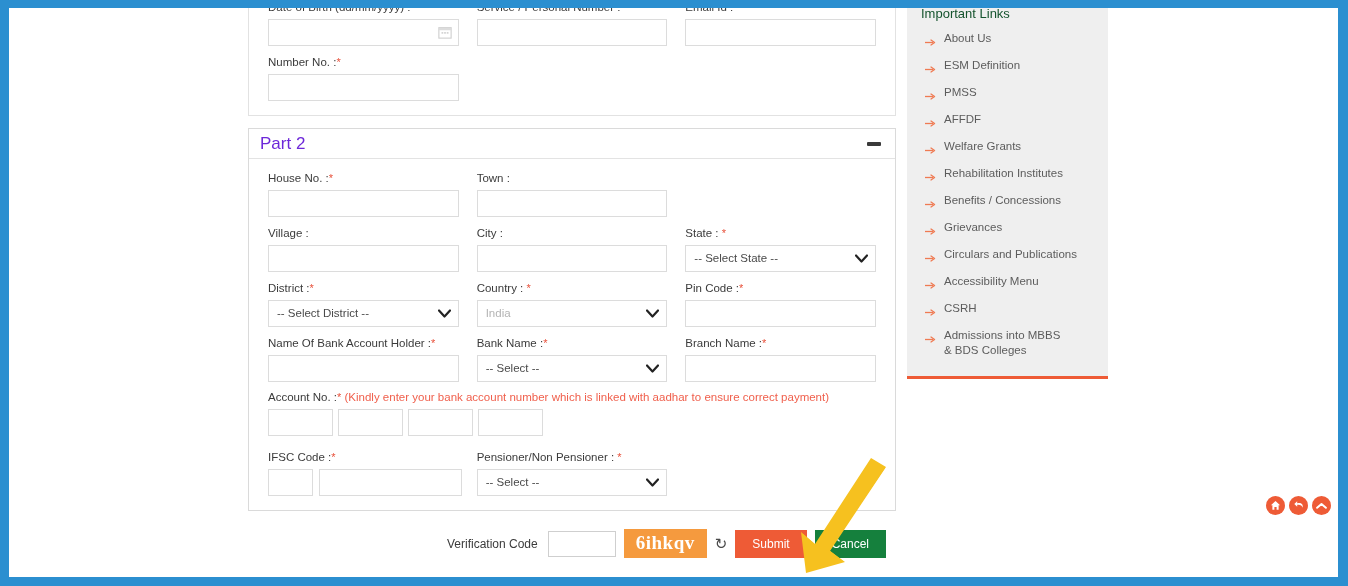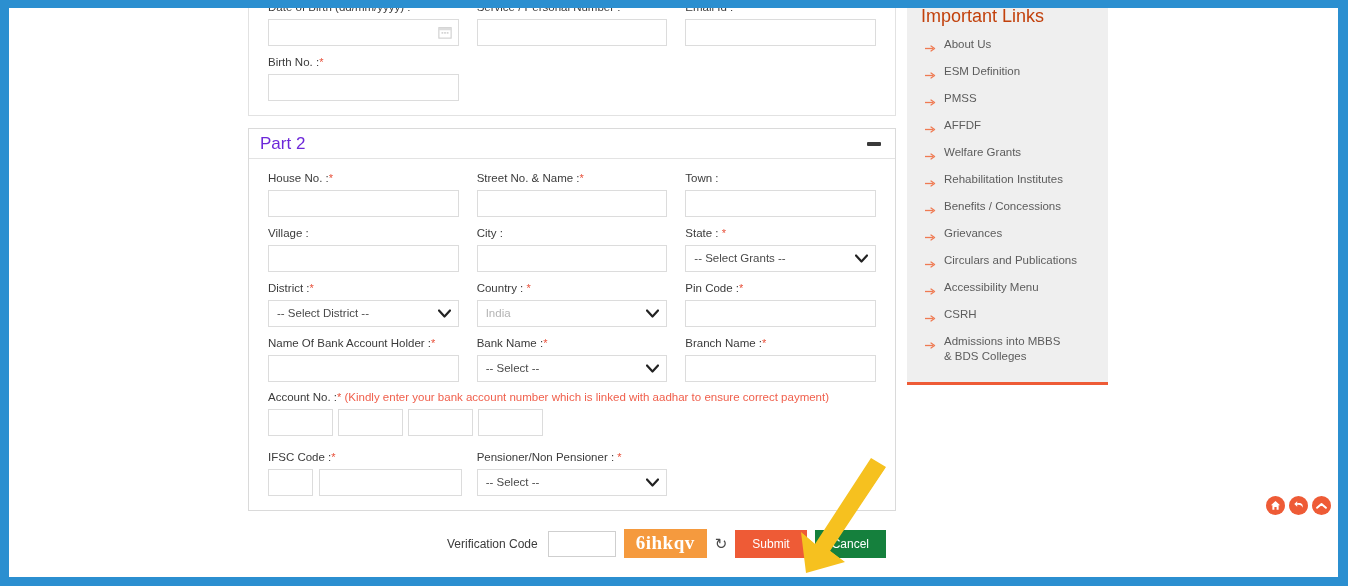--- a/index.html
+++ b/index.html
@@ -146,21 +146,21 @@
 
   
   #sidebar {
     position: absolute; left: 898px; top: -12px;
     width: 201px;
     background: #efefef;
     border-bottom: 3px solid #ee5b36;
     padding: 10px 0 14px 0;
   }
   #sidebar .side-title {
-    color: #c2410c; font-size: 18px; margin: 0 0 6px 14px;
+    color: #14532d; font-size: 13px; margin: 0 0 6px 14px;
   }
   .side-link {
     display: flex; align-items: flex-start; gap: 8px;
     padding: 4px 12px 4px 18px;
     font-size: 11.5px; color: #5c5c5c; line-height: 15px;
     text-decoration: none;
   }
   .arrow-ico { flex: 0 0 auto; margin-top: 4px; }
 
   
@@ -212,61 +212,57 @@
           <label class="lbl"><span>Service / Personal Number :</span><span class="req">*</span></label>
           <input class="inp" type="text" value="" style="">
         </div>
         <div class="field f3">
           <label class="lbl"><span>Email Id :</span></label>
           <input class="inp" type="text" value="" style="">
         </div>
       </div>
       <div class="row" style="margin-top:9px;">
         <div class="field f3">
-          <label class="lbl"><span>Birth No. :</span><span class="req">*</span></label>
+          <label class="lbl"><span>Number No. :</span><span class="req">*</span></label>
           <input class="inp" type="text" value="" style="">
         </div>
       </div>
     </div>
 
     <div class="card">
       <div class="card-head">
         <div class="card-title">Part 2</div>
         <div class="minus-btn"></div>
       </div>
       <div class="card-body">
 
         <div class="row">
           <div class="field f3">
             <label class="lbl"><span>House No. :</span><span class="req">*</span></label>
             <input class="inp" type="text" value="" style="">
           </div>
           <div class="field f3">
-            <label class="lbl"><span>Street No. &amp; Name :</span><span class="req">*</span></label>
-            <input class="inp" type="text" value="" style="">
-          </div>
-          <div class="field f3">
             <label class="lbl"><span>Town :</span></label>
             <input class="inp" type="text" value="" style="">
           </div>
         </div>
 
         <div class="row">
           <div class="field f3">
             <label class="lbl"><span>Village :</span></label>
             <input class="inp" type="text" value="" style="">
           </div>
           <div class="field f3">
             <label class="lbl"><span>City :</span></label>
             <input class="inp" type="text" value="" style="">
           </div>
           <div class="field f3">
             <label class="lbl"><span>State : </span><span class="req">*</span></label>
             <div class="sel-wrap">
-              <div class="sel">-- Select Grants --</div>
+              <div class="sel">-- Select State --</div>
               <span class="chev">
                   <svg width="13" height="9" viewBox="0 0 13 9">
                     <path d="M1 1.5 L6.5 7.5 L12 1.5" fill="none" stroke="#222" stroke-width="2.2" stroke-linecap="round" stroke-linejoin="round"></path>
                   </svg>
                 </span>
             </div>
           </div>
         </div>
 
         <div class="row">

